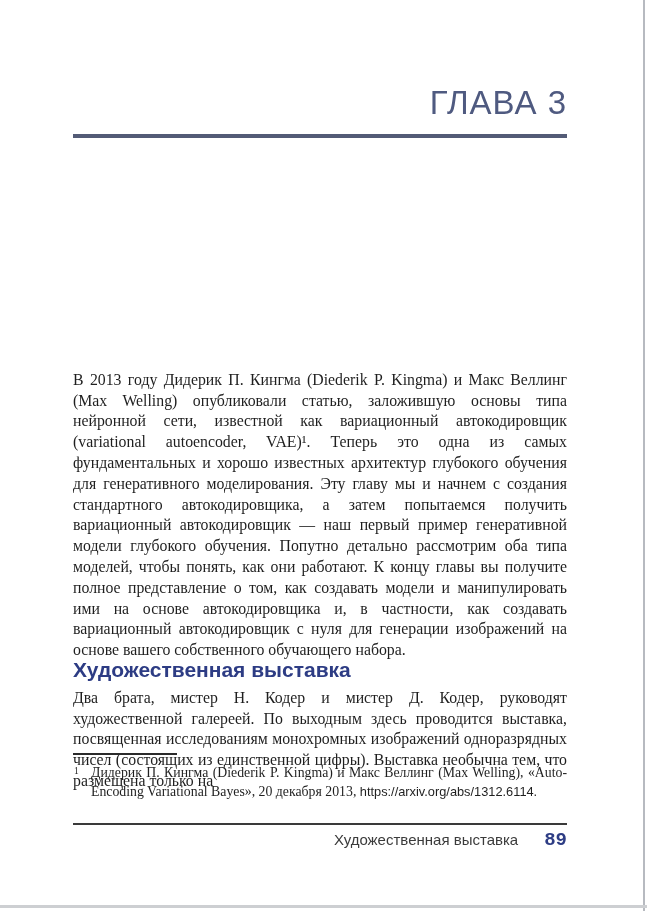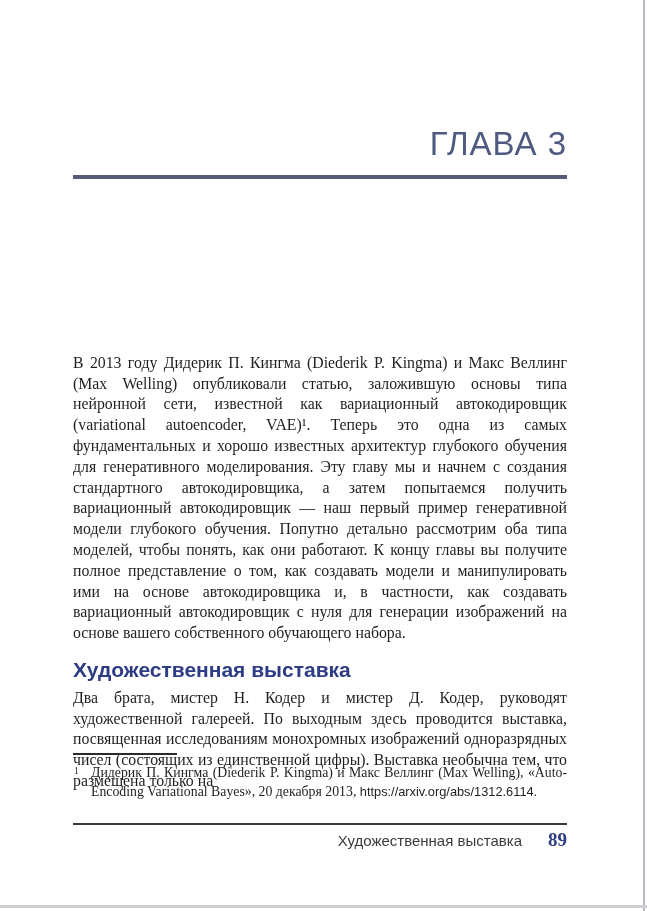--- a/index.html
+++ b/index.html
@@ -33,21 +33,20 @@
     background: #cdcfd2;
   }
 
   
   .header {
     position: absolute;
     left: 73px;
     top: 86px;
     width: 494px;
     text-align: right;
-    margin-top: 41px;
   }
   .chapter-label {
     font-family: "Liberation Sans", sans-serif;
     font-size: 33px;
     line-height: 34px;
     font-weight: 400;
     letter-spacing: 1px;
     color: var(--chapter-slate, #4f5a80);
   }
   .header-rule {
@@ -69,21 +68,21 @@
   
   .bodyblock {
     position: absolute;
     left: 73px;
     width: 494px;
     font-size: 15.8px;
     line-height: 20.8px;
     color: var(--body-text, #1f1f1f);
     text-align: justify;
   }
-  .p1 { top: 337px; }
+  .p1 { top: 354px; }
   .p2 { top: 616px; }
   .section-heading {
     position: absolute;
     left: 73px;
     top: 641px;
     width: 494px;
     font-family: "Liberation Sans", sans-serif;
     font-size: 21px;
     line-height: 24px;
     font-weight: 700;
@@ -141,21 +140,21 @@
     justify-content: flex-end;
     align-items: baseline;
     gap: 26px;
   }
   .running-head {
     font-family: "Liberation Sans", "DejaVu Sans", sans-serif;
     font-size: 15px;
     color: #3b3b3b;
   }
   .page-number {
-    font-family: Liberation Serif, serif;
+    font-family: Liberation Mono, monospace;
     font-size: 19px;
     font-weight: 700;
     color: var(--accent-navy, #2d3c84);
   }
 </style>
 </head>
 <body>
 
 <div class="page">
 

